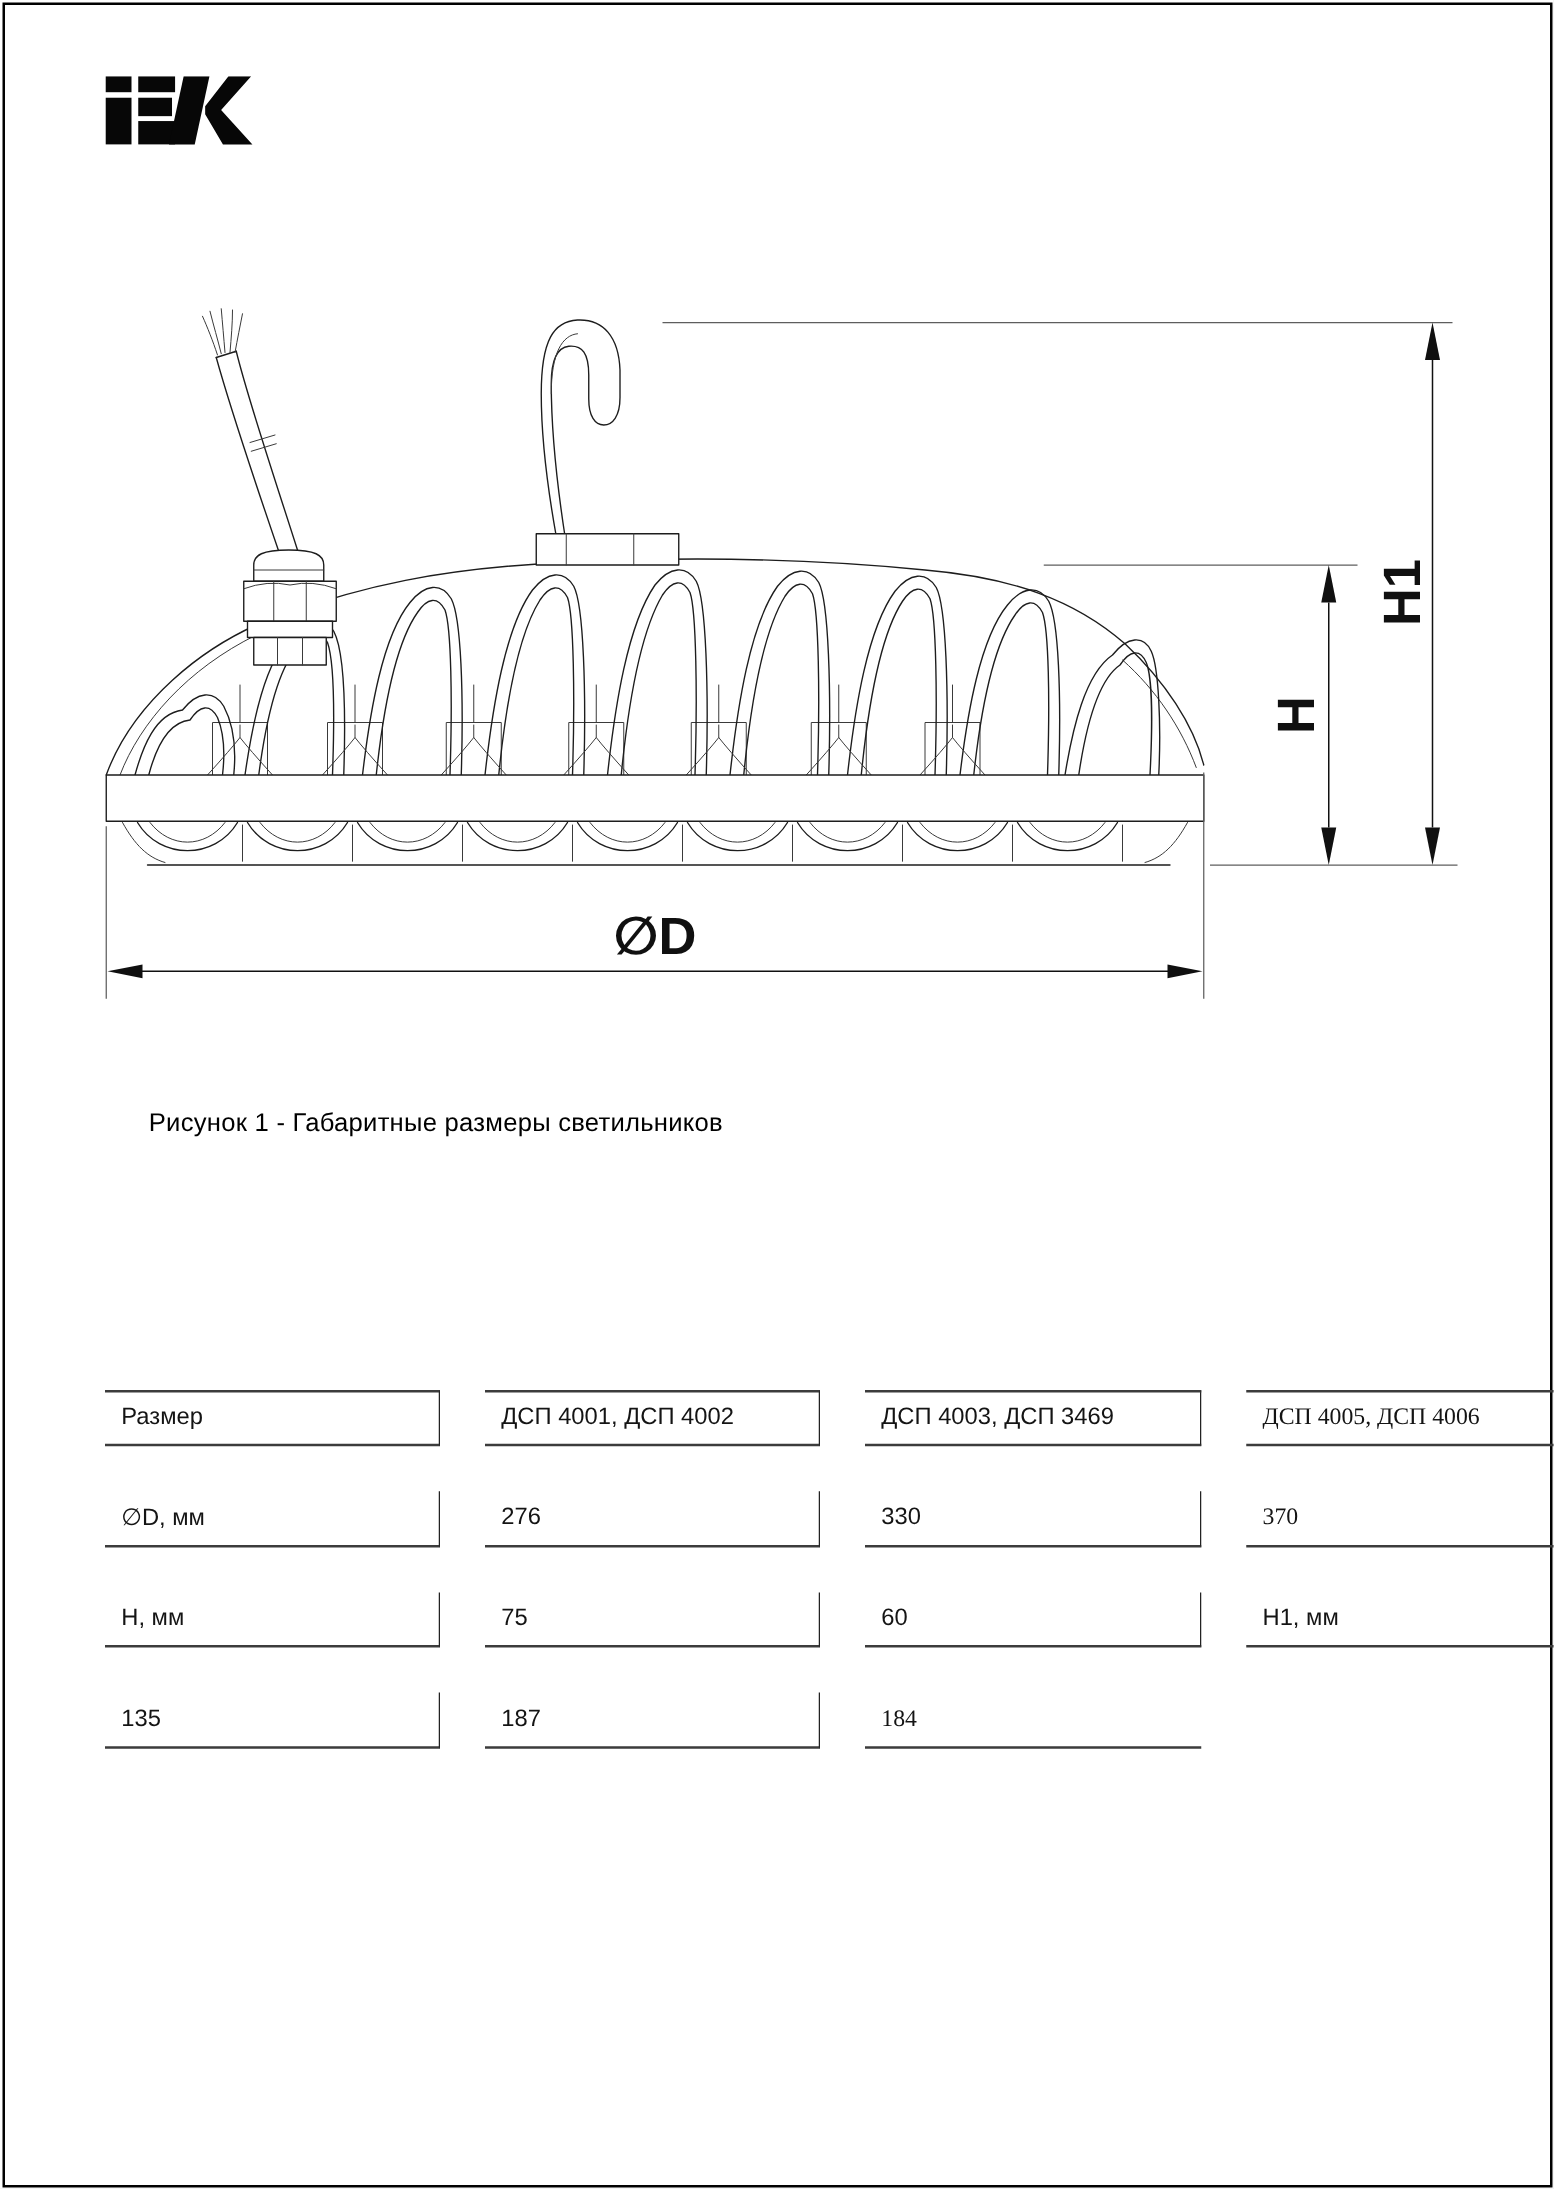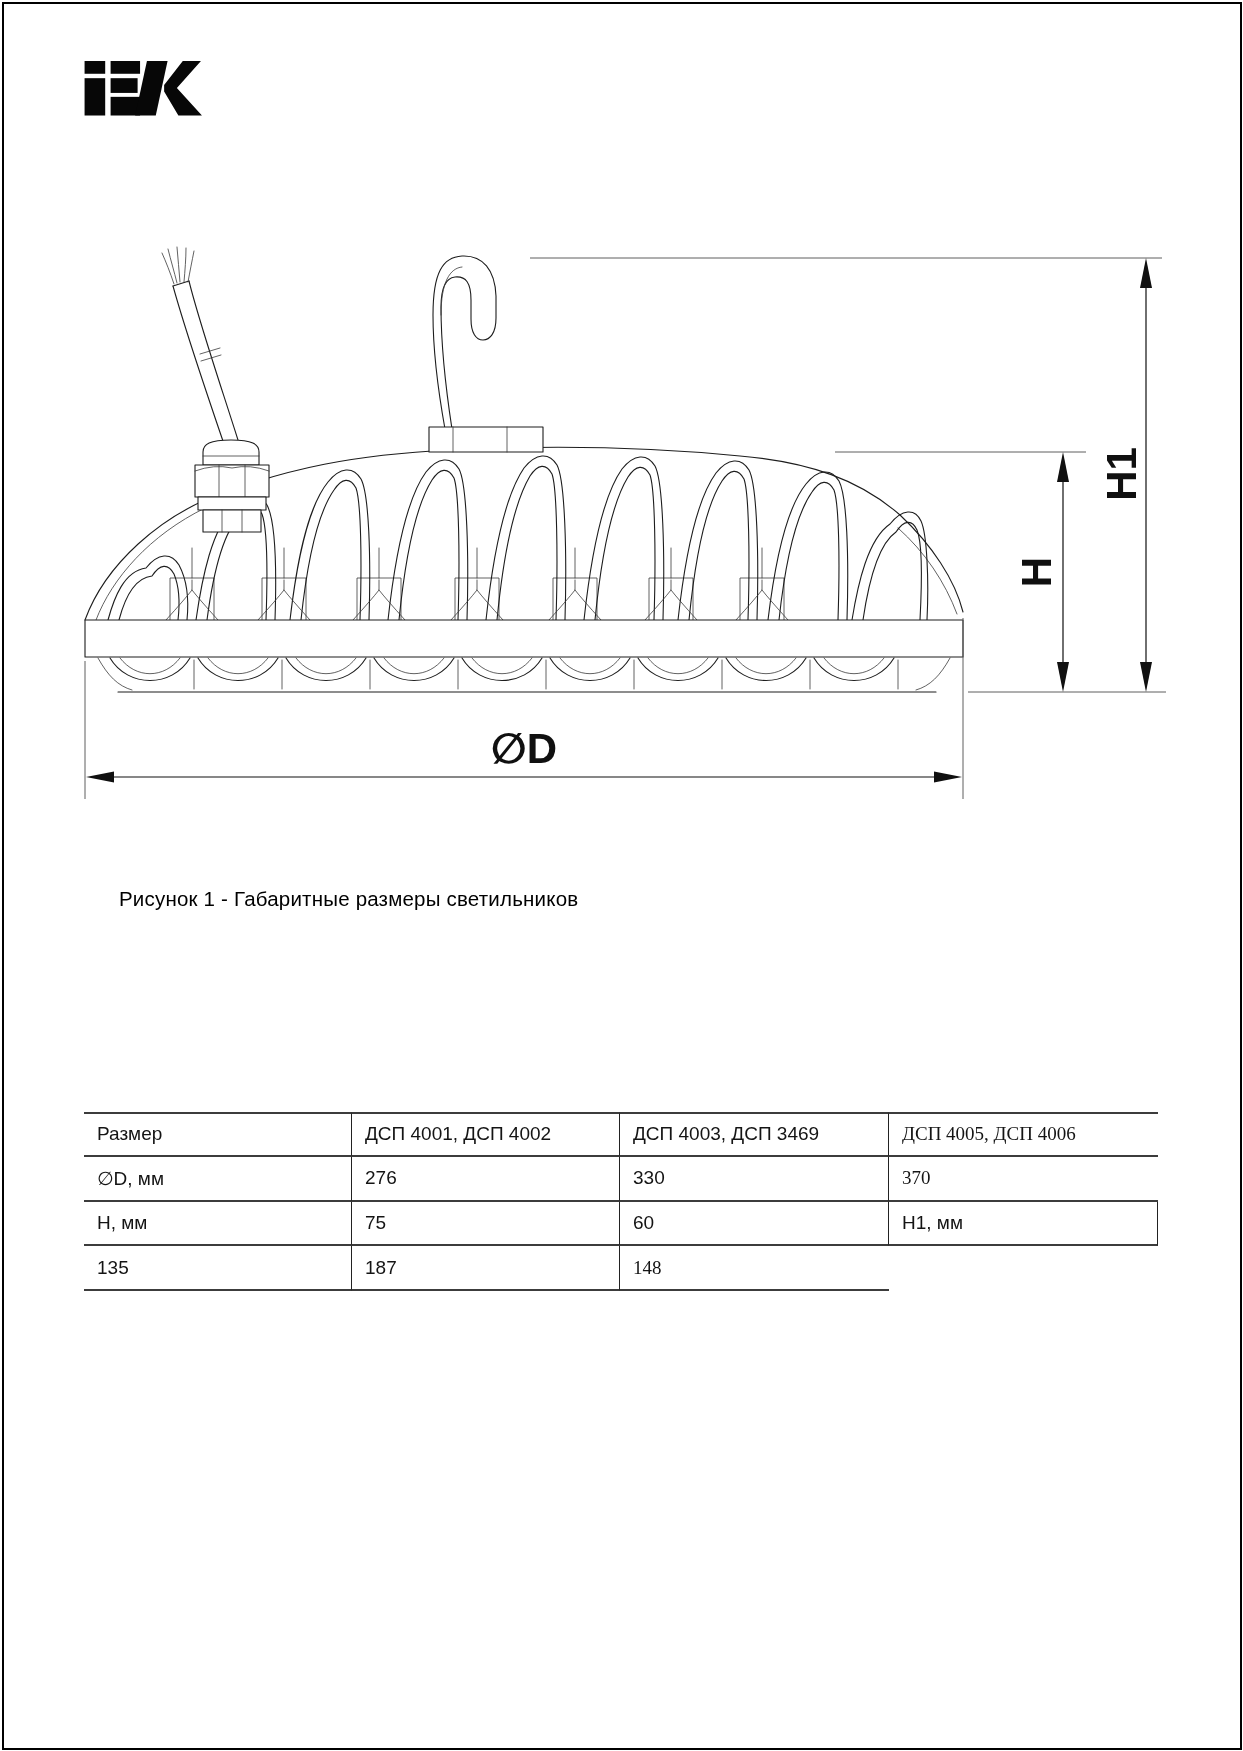--- a/index.html
+++ b/index.html
@@ -18,21 +18,21 @@
   .thin{stroke:#3a3a3a;stroke-width:.8;fill:none;stroke-linecap:round;}
   .wide{stroke:#fff;stroke-width:15;fill:none;stroke-linecap:butt;}
   .ext {stroke:#5e5e5e;stroke-width:1;fill:none;}
   .dim {stroke:#101010;stroke-width:1.2;fill:none;}
   .arr {fill:#101010;stroke:none;}
   .dimtxt{font-family:"Liberation Sans","DejaVu Sans",sans-serif;font-size:42px;font-weight:600;fill:#101010;}
   
   .dims-table{
     position:absolute;left:84px;top:1112px;width:1074px;
     display:grid;grid-template-columns:268px 268px 269px 269px;grid-auto-rows:44.8px;
-    font-size:19px;color:#141414;
+    font-size:19px;color:#141414;gap:36px;
   }
   .dims-table .cell{
     display:flex;align-items:center;padding-left:13px;box-sizing:border-box;
     border-bottom:2px solid #3c3c3c;
     border-right:1.4px solid #222;
     overflow:hidden;white-space:nowrap;
   }
   .dims-table .cell.c3{border-right:none;font-family:Liberation Serif, serif;}
   .dims-table .cell.r0{border-top:2px solid #3c3c3c;}
 </style>
@@ -237,15 +237,15 @@
     <div class="cell c2">330</div>
     <div class="cell c3">370</div>
 
     <div class="cell c0">H, мм</div>
     <div class="cell c1">75</div>
     <div class="cell c2">60</div>
 
     <div class="cell c0">H1, мм</div>
     <div class="cell c1">135</div>
     <div class="cell c2">187</div>
-    <div class="cell c3">148</div>
+    <div class="cell c3">184</div>
   </div>
 </div>
 
 </body></html>

